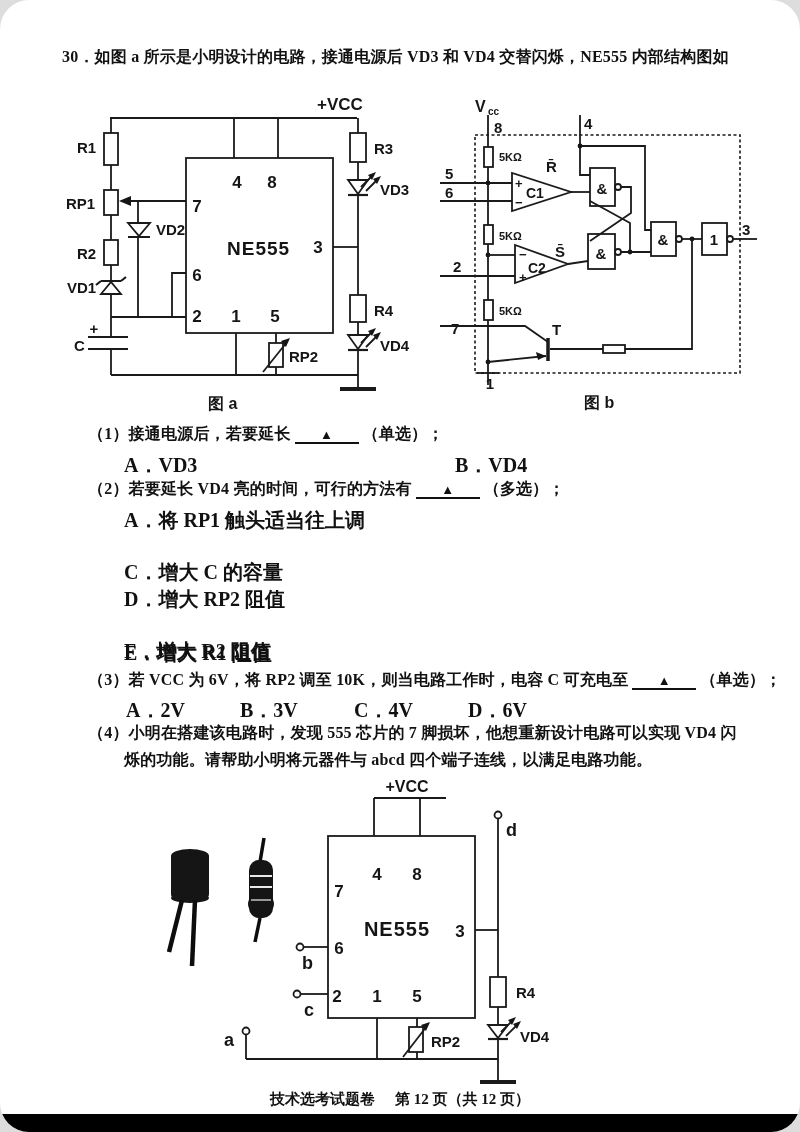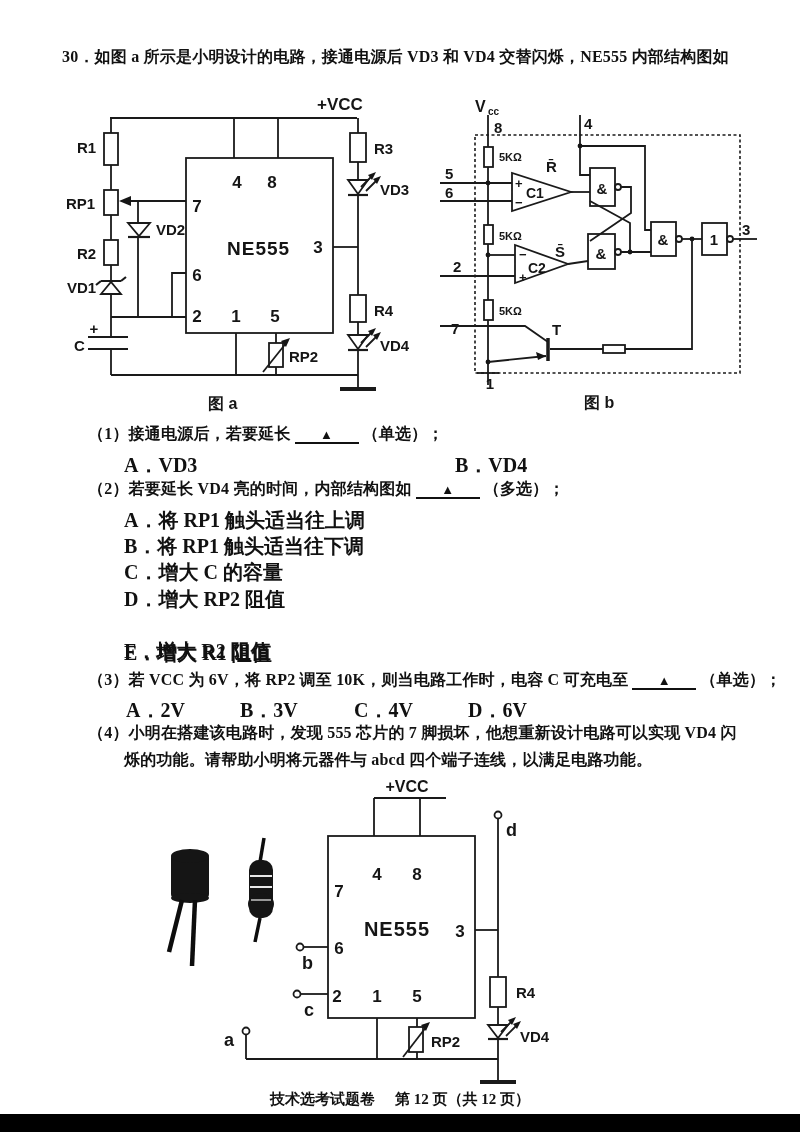--- a/index.html
+++ b/index.html
@@ -1,17 +1,17 @@
 <!DOCTYPE html>
 <html><head>
 <meta charset="utf-8">
 <style>
   html,body{margin:0;padding:0;background:#ddd;}
   #page{position:relative;width:800px;height:1132px;background:#ffffff;margin:0 auto;
-        font-family:"Liberation Serif","DejaVu Serif",serif;color:#111;overflow:hidden;}
+        font-family:"Liberation Serif","DejaVu Serif",serif;color:#111;overflow:hidden;border-radius:29px;}
   .abs{position:absolute;}
   .qtext{font-size:16px;font-weight:600;white-space:nowrap;letter-spacing:.2px;}
   .opt{font-size:20px;font-weight:600;white-space:nowrap;}
   .blank{display:inline-block;min-width:46px;border-bottom:2px solid #111;text-align:center;
          font-size:13px;line-height:13px;padding:0 9px 1px;margin:0 4px;vertical-align:baseline;}
   .footer{width:800px;text-align:center;font-size:15px;font-weight:600;}
   .footer span{margin:0 10px;}
   .blackbar{left:0;top:1114px;width:800px;height:18px;background:#000;}
   svg{position:absolute;overflow:visible;}
   svg text{font-family:"Liberation Sans","DejaVu Sans",sans-serif;font-weight:bold;fill:#151515;}
@@ -200,24 +200,23 @@
     <text class="f16" x="149" y="313">图 b</text>
   </svg>
 
   <div class="abs qtext" style="left:88px;top:424px">
     <span>（1）</span><span>接通电源后，若要延长</span><span class="blank">▲</span><span>（单选）；</span>
   </div>
   <div class="abs opt" style="left:124px;top:452px">A．VD3</div>
   <div class="abs opt" style="left:455px;top:452px">B．VD4</div>
 
   <div class="abs qtext" style="left:88px;top:479px">
-    <span>（2）</span><span>若要延长 VD4 亮的时间，内部结构图如</span><span class="blank">▲</span><span>（多选）；</span>
+    <span>（2）</span><span>若要延长 VD4 亮的时间，可行的方法有</span><span class="blank">▲</span><span>（多选）；</span>
   </div>
   <div class="abs opt" style="left:124px;top:507px">A．将 RP1 触头适当往上调</div>
-  <div class="abs opt" style="left:124px;top:533px">B．将 RP1 触头适当往下调</div>
   <div class="abs opt" style="left:124px;top:559px">C．增大 C 的容量</div>
   <div class="abs opt" style="left:124px;top:586px">D．增大 RP2 阻值</div>
   <div class="abs opt" style="left:124px;top:640px">E．增大 R1 阻值</div>
   <div class="abs opt" style="left:124px;top:638px">F．增大 R2 阻值</div>
 
   <div class="abs qtext" style="left:88px;top:670px">
     <span>（3）</span><span>若 VCC 为 6V，将 RP2 调至 10K，则当电路工作时，电容 C 可充电至</span><span class="blank">▲</span><span>（单选）；</span>
   </div>
   <div class="abs opt" style="left:126px;top:697px">A．2V</div>
   <div class="abs opt" style="left:240px;top:697px">B．3V</div>

